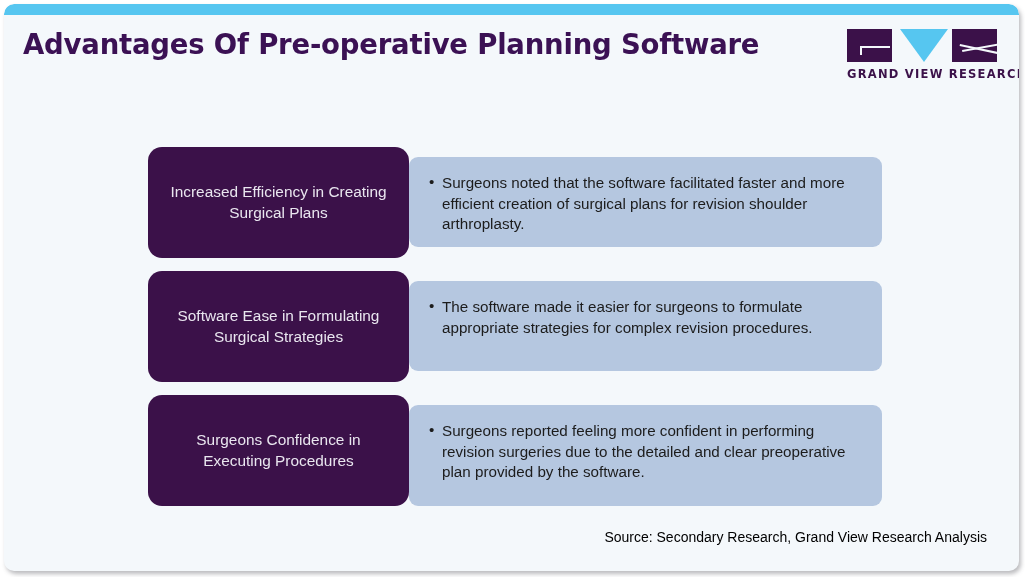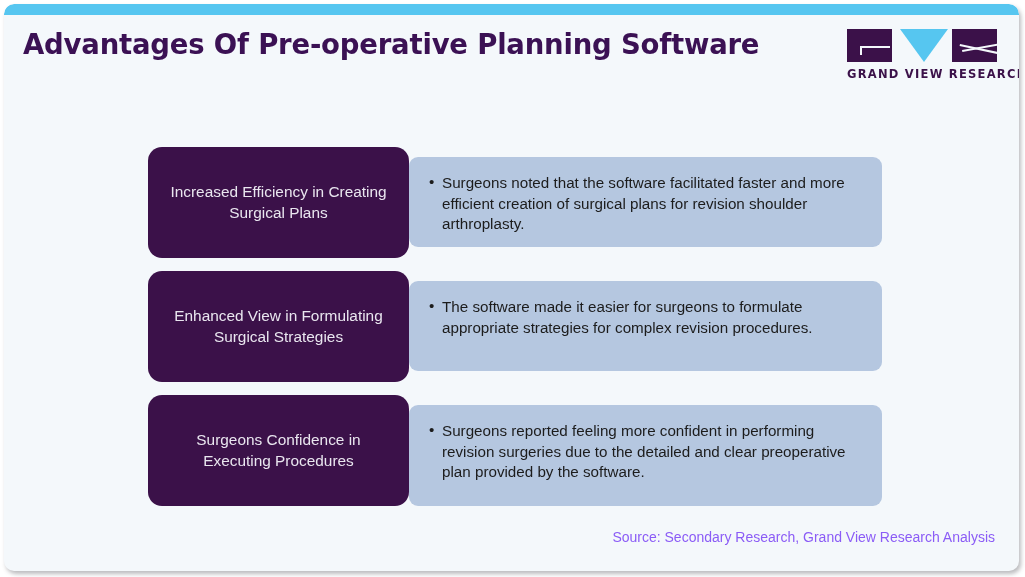--- a/index.html
+++ b/index.html
@@ -209,24 +209,24 @@
     font-size: 15.4px;
     line-height: 20.5px;
     color: #e9e6ef;
     text-align: center;
     font-family: "Liberation Sans", sans-serif;
   }
 
   
   .source-note {
     position: absolute;
-    right: 24px;
+    right: 32px;
     bottom: 26px;
     font-size: 14px;
-    color: #8b5cf6;
+    color: #000000;
     font-family: "Liberation Sans", sans-serif;
     white-space: nowrap;
   }
 </style>
 </head>
 <body>
 
 <div class="slide-wrap">
   <div class="slide">
 
@@ -254,21 +254,21 @@
         <div class="label-box">
           <div class="label-text">Increased Efficiency in Creating Surgical Plans</div>
         </div>
       </div>
 
       <div class="row row-2">
         <div class="detail-box">
           <div class="detail-text"><span class="bullet-dot">•</span>The software made it easier for surgeons to formulate appropriate strategies for complex revision procedures.</div>
         </div>
         <div class="label-box">
-          <div class="label-text">Enhanced View in Formulating Surgical Strategies</div>
+          <div class="label-text">Software Ease in Formulating Surgical Strategies</div>
         </div>
       </div>
 
       <div class="row row-3">
         <div class="detail-box">
           <div class="detail-text"><span class="bullet-dot">•</span>Surgeons reported feeling more confident in performing revision surgeries due to the detailed and clear preoperative plan provided by the software.</div>
         </div>
         <div class="label-box">
           <div class="label-text">Surgeons Confidence in Executing Procedures</div>
         </div>

